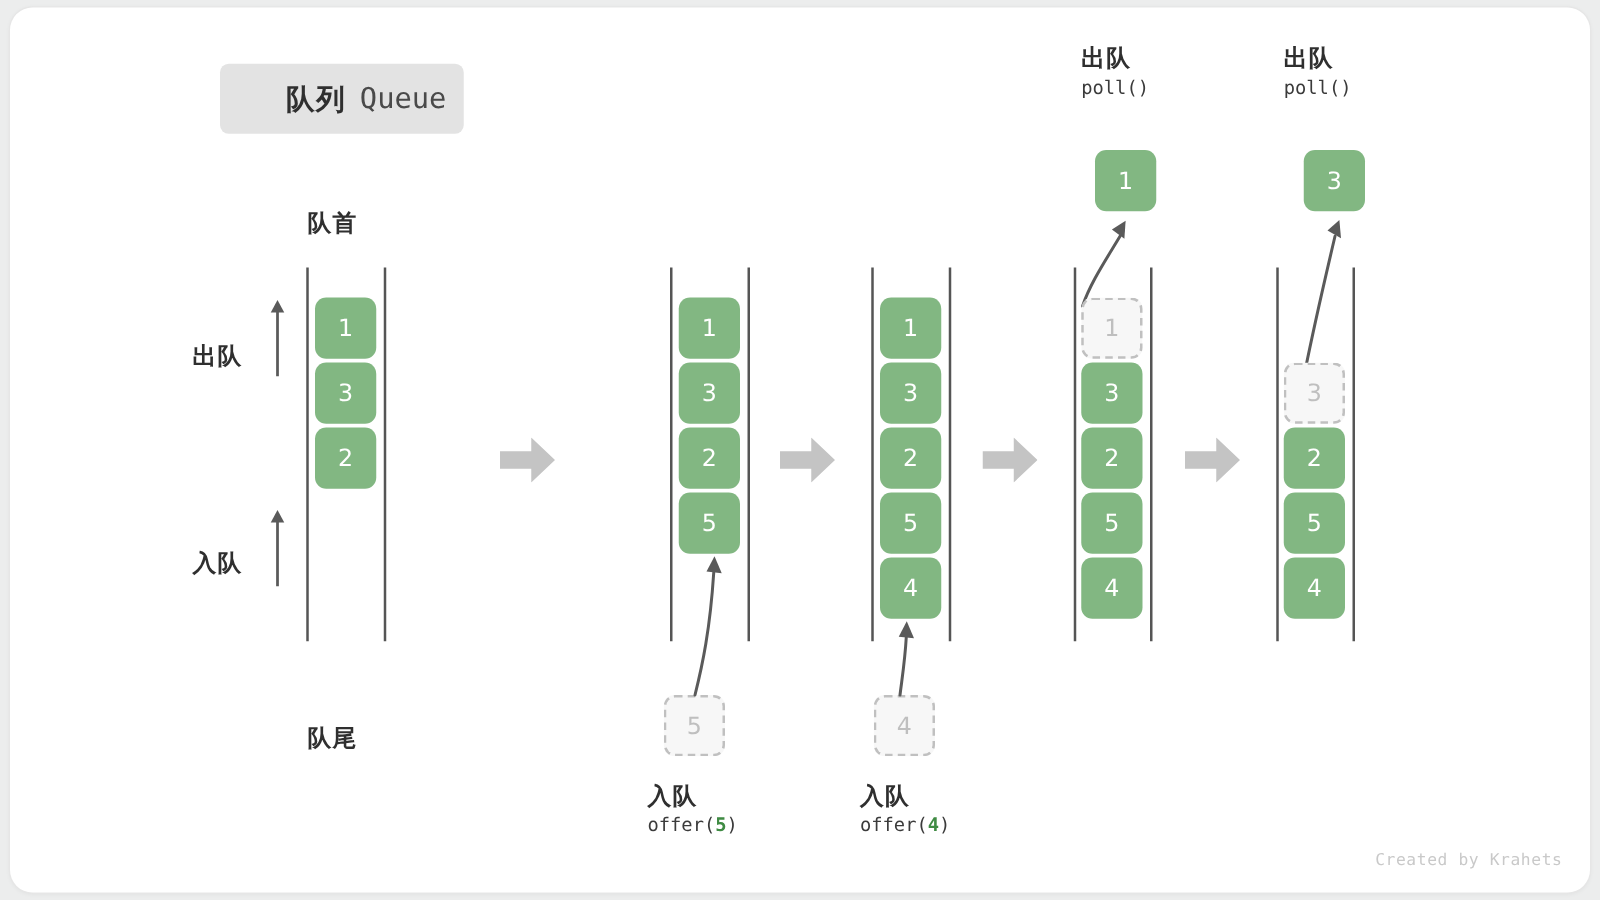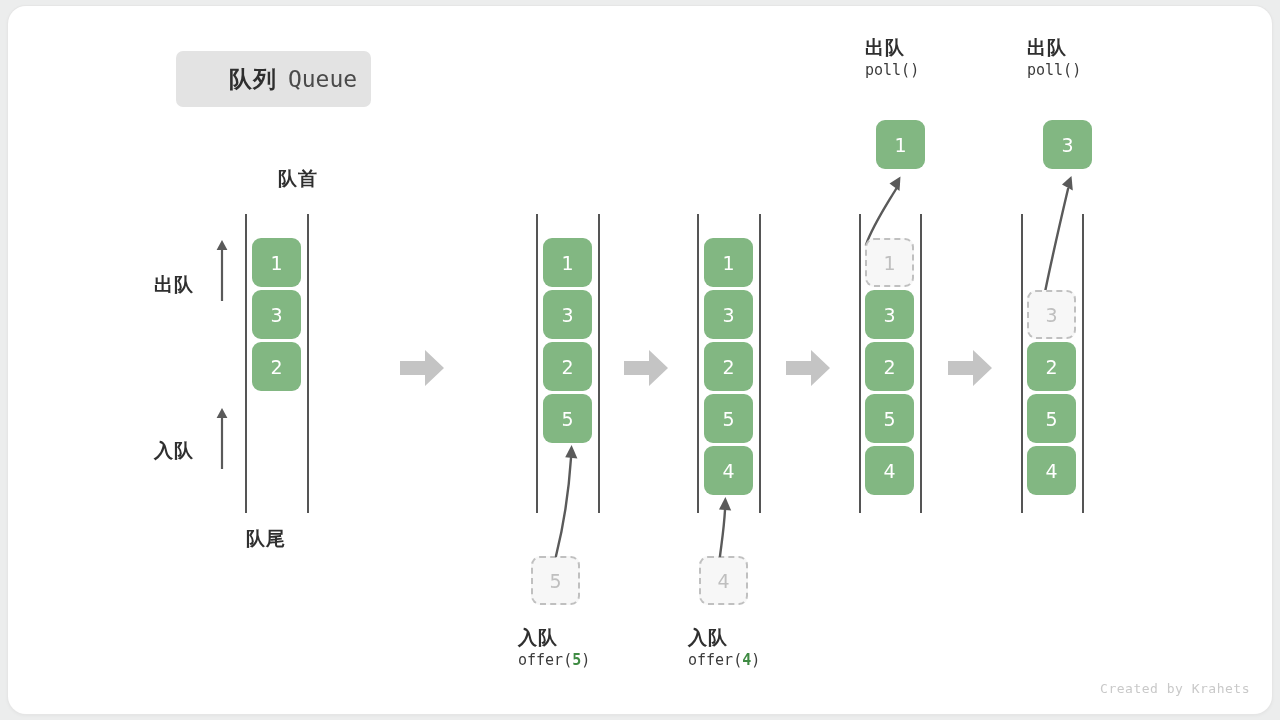--- a/index.html
+++ b/index.html
@@ -99,22 +99,22 @@
 </head>
 <body>
 
 <div id="card">
 
   <div class="abs" id="title-badge">
     <span class="cjk">队列</span>
     <span class="mono">Queue</span>
   </div>
 
-  <div class="abs cjk-bold" style="left:238px; top:160px;margin-left:32px;">队首</div>
-  <div class="abs cjk-bold" style="left:238px; top:520px;font-family:Liberation Mono, monospace;">队尾</div>
+  <div class="abs cjk-bold" style="left:238px; top:160px;">队首</div>
+  <div class="abs cjk-bold" style="left:238px; top:572px;font-family:Liberation Mono, monospace;">队尾</div>
 
   <div class="abs cjk-bold" style="left:146px; top:266px;">出队</div>
   <svg class="abs ind-arrow" style="left:207px; top:232px;" viewBox="0 0 14 64">
     <line x1="7" y1="63" x2="7" y2="10" stroke="#5a5a5a" stroke-width="2.2"></line>
     <path d="M7 2 L12.4 12 L1.6 12 Z" fill="#5a5a5a"></path>
   </svg>
 
   <div class="abs cjk-bold" style="left:146px; top:432px;">入队</div>
   <svg class="abs ind-arrow" style="left:207px; top:400px;" viewBox="0 0 14 64">
     <line x1="7" y1="63" x2="7" y2="10" stroke="#5a5a5a" stroke-width="2.2"></line>

